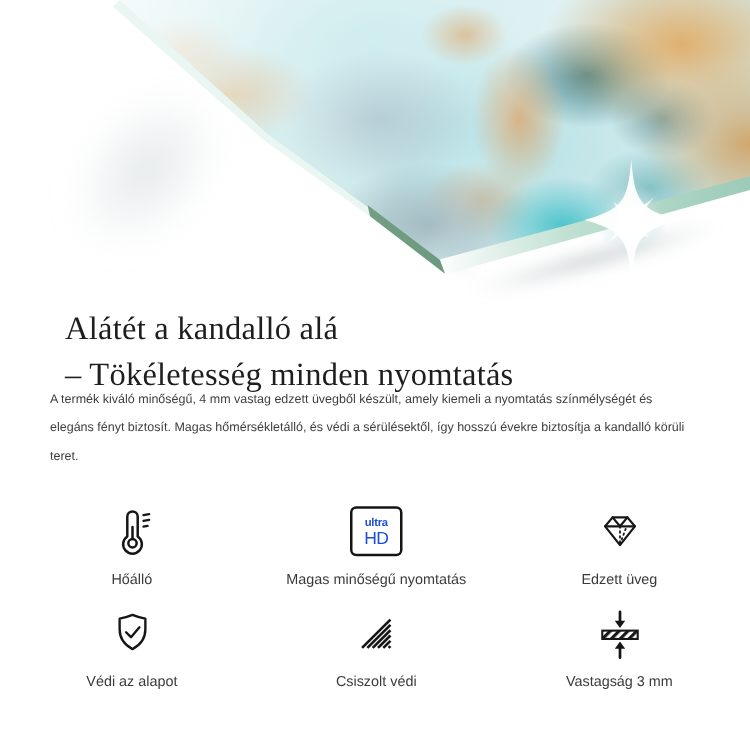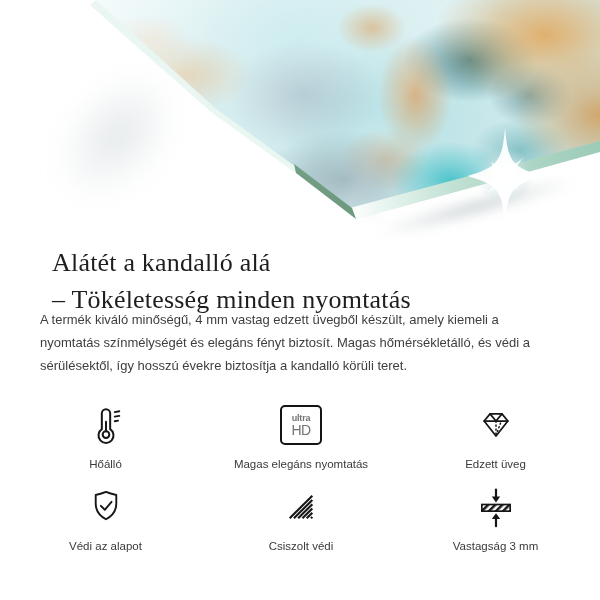--- a/index.html
+++ b/index.html
@@ -50,31 +50,31 @@
     background:linear-gradient(135deg,#8fb89d 0%,#5d8a70 100%);}
 
   .sparkle{position:absolute;left:450px;top:121px;width:110px;height:110px;}
 
   
   .title{position:absolute;left:40px;top:232px;margin:12px;
     font-family:"Liberation Serif","DejaVu Serif",serif;font-weight:400;
     font-size:26px;line-height:37px;color:#1e1e1e;letter-spacing:0.2px;}
   .title span{display:block;}
   .desc{position:absolute;left:40px;top:308px;width:512px;margin:0;
-    font-size:13px;line-height:23px;color:#3e3e3e;}
+    font-size:10px;line-height:23px;color:#3e3e3e;}
 
   
   .features{position:absolute;left:40px;top:398px;width:520px;
     display:grid;grid-template-columns:131px 260px 129px;row-gap:10px;}
   .feature{display:flex;flex-direction:column;align-items:center;}
   .icon-box{height:54px;display:flex;align-items:center;justify-content:center;}
   .feature-label{margin-top:6px;font-size:11.5px;color:#3a3a3a;white-space:nowrap;text-align:center;}
 
   .uhd-box{width:38px;height:36px;border:2.5px solid #141414;border-radius:5px;
-    display:flex;flex-direction:column;align-items:center;justify-content:center;color:#737373;}
+    display:flex;flex-direction:column;align-items:center;justify-content:center;color:#1d4ed8;}
   .uhd-top{font-size:9px;font-weight:700;line-height:9px;letter-spacing:-0.2px;}
   .uhd-bottom{font-size:14px;font-weight:400;line-height:14px;letter-spacing:-0.5px;}
 
   svg.icon{display:block;}
 </style>
 </head>
 <body>
 
 <div class="page">
 
@@ -121,21 +121,21 @@
       <div class="feature-label">Hőálló</div>
     </div>
 
     <div class="feature">
       <div class="icon-box">
         <div class="uhd-box">
           <span class="uhd-top">ultra</span>
           <span class="uhd-bottom">HD</span>
         </div>
       </div>
-      <div class="feature-label">Magas elegáns nyomtatás</div>
+      <div class="feature-label">Magas minőségű nyomtatás</div>
     </div>
 
     <div class="feature">
       <div class="icon-box">
         <svg class="icon" width="42" height="38" viewBox="0 0 48 48" fill="none" stroke="#161616" stroke-width="2.2" stroke-linecap="round" stroke-linejoin="round">
           <path d="M9 19 L16.5 10 H31.5 L39 19 L24 38 Z"></path>
           <path d="M9 19 H39"></path>
           <path d="M16.5 10 L24 19 L31.5 10"></path>
           <path d="M24 19 V37" stroke-dasharray="1.5 3.5" stroke-width="1.8"></path>
           <path d="M24 37 L30.5 19.5" stroke-dasharray="1.5 3.5" stroke-width="1.8"></path>

